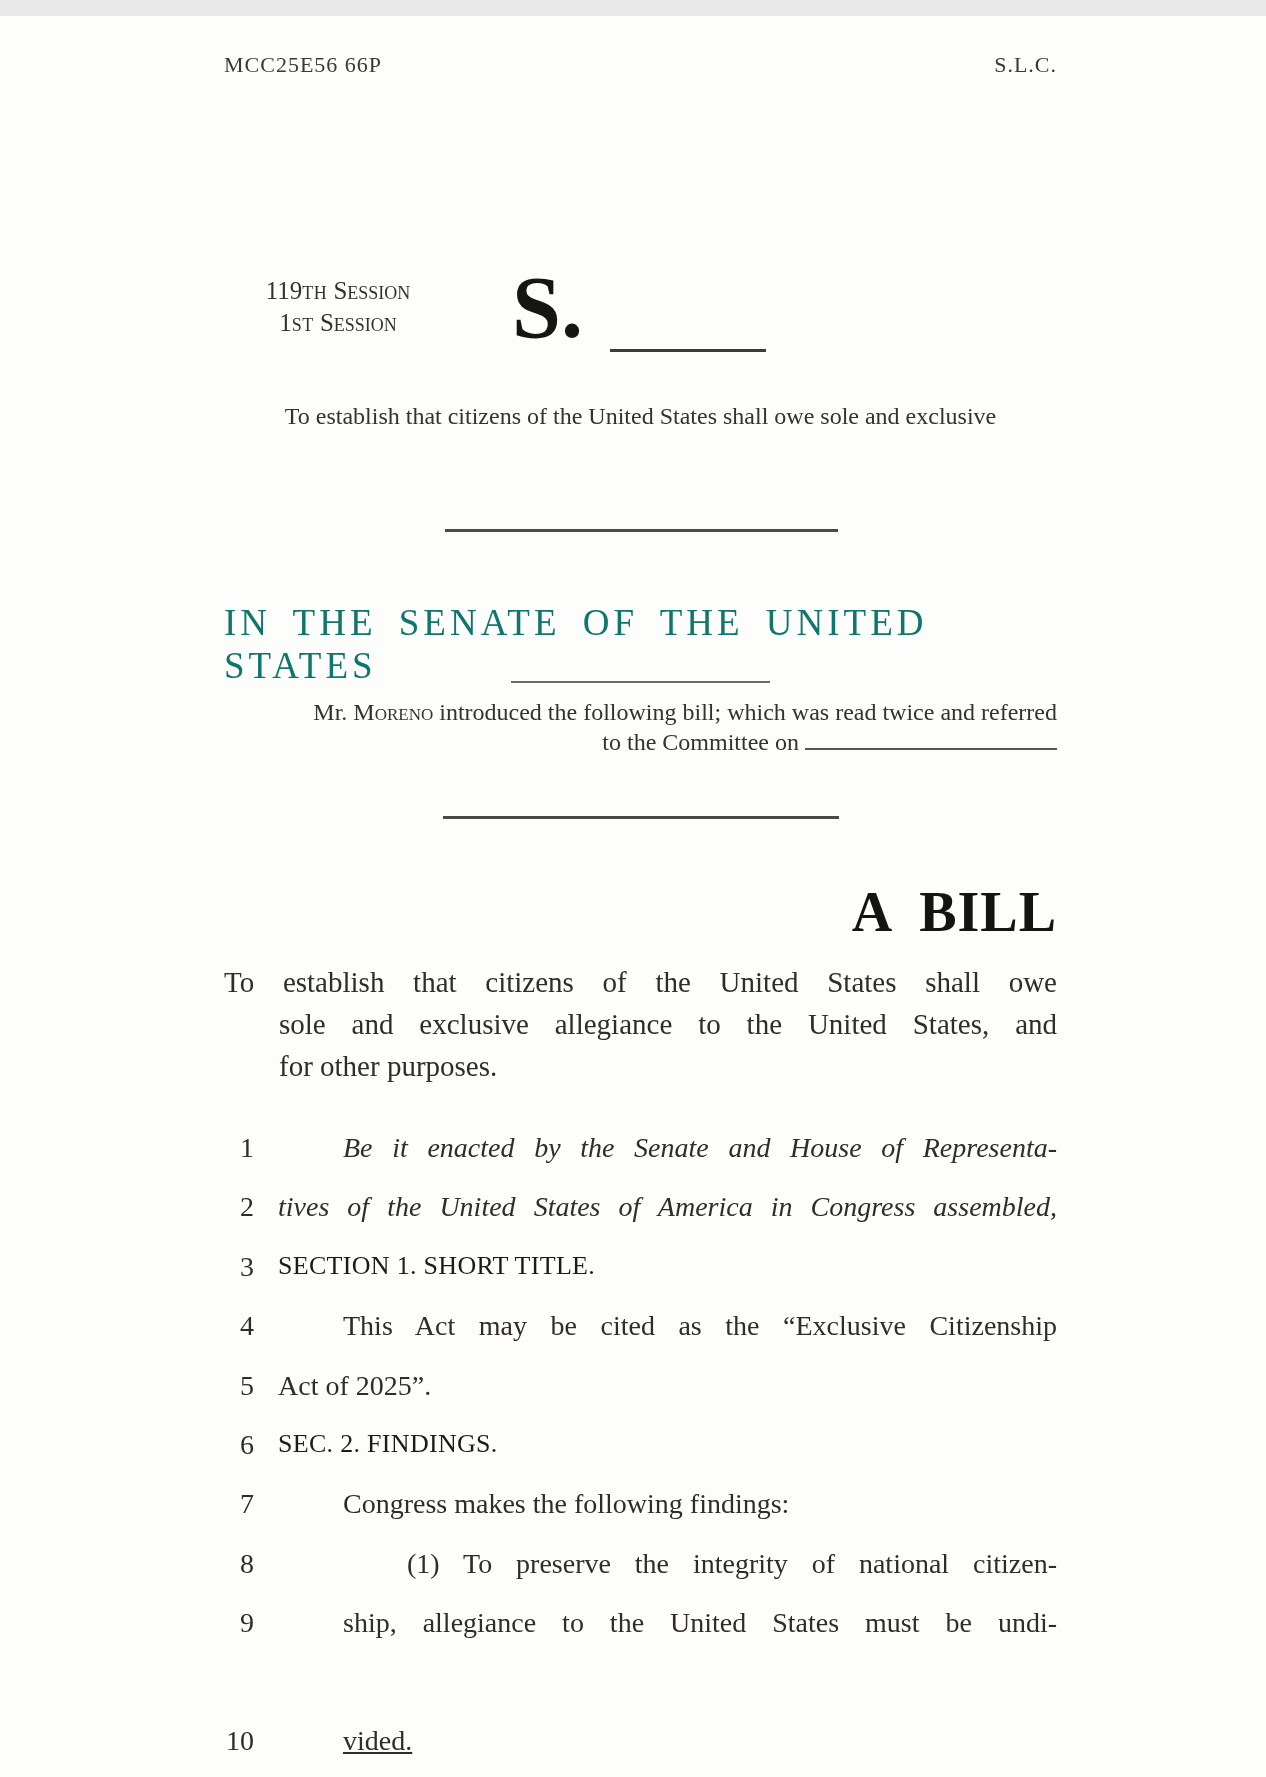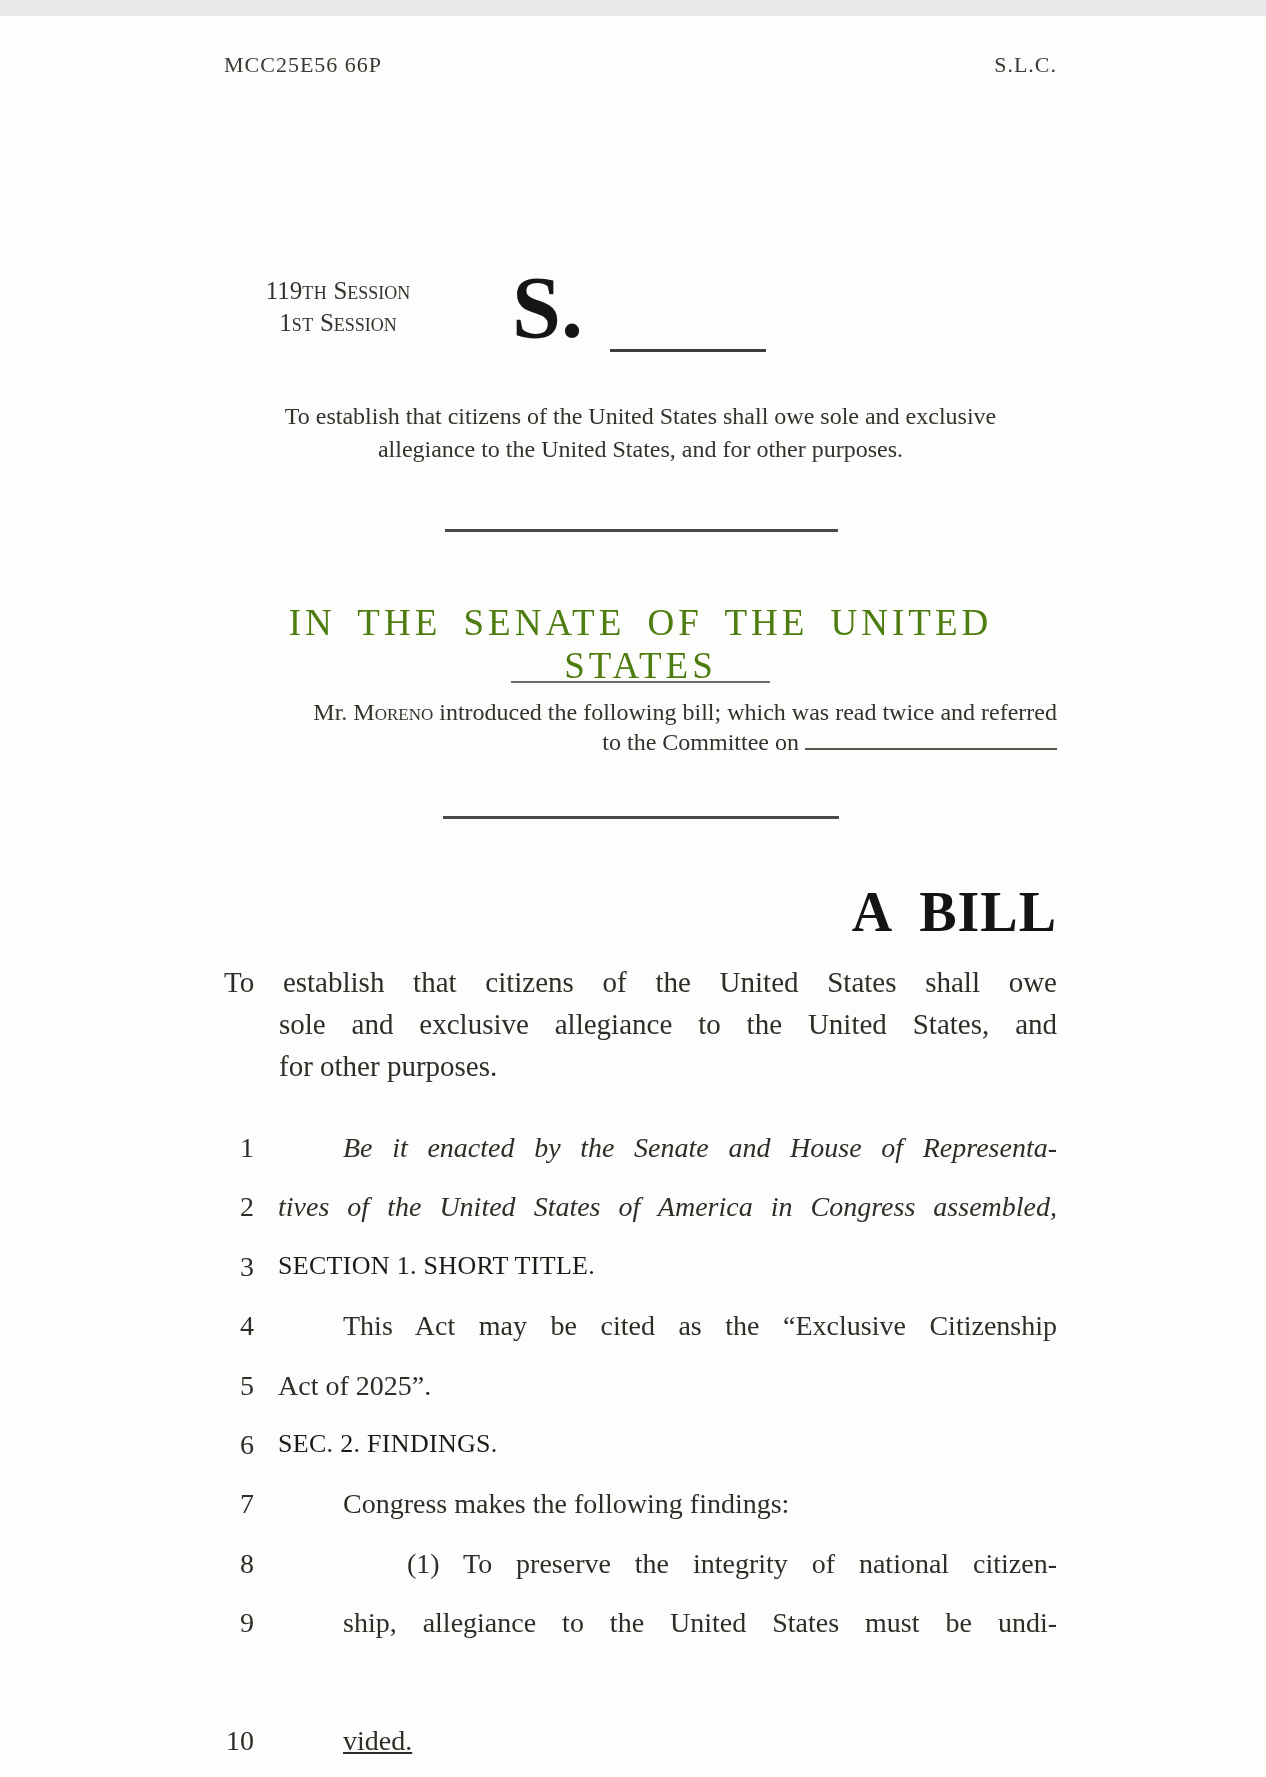--- a/index.html
+++ b/index.html
@@ -30,22 +30,22 @@
 
   
   .preamble { left:224px; top:384px; width:833px; text-align:center;
               font-size:24px; line-height:33px; color:#33322e; }
 
   .rule { background:#4a4a48; height:3px; }
   .rule-1 { left:445px; top:513px; width:393px; }
   .rule-2 { left:511px; top:665px; width:259px; height:2px; background:#6a6a68; }
   .rule-3 { left:443px; top:800px; width:396px; }
 
-  .senate-heading { left:224px; top:585px; width:833px; text-align:center;
-                    font-size:37px; letter-spacing:4px; word-spacing:9px; color:#4d7c0f; }
+  .senate-heading { left:224px; top:585px; width:833px; text-align:left;
+                    font-size:37px; letter-spacing:4px; word-spacing:9px; color:#0f766e; }
 
   .intro { left:224px; top:681px; width:833px; text-align:right;
            font-size:24px; line-height:30px; color:#33322e; }
   .committee-blank { display:inline-block; width:252px; border-bottom:2px solid #55544f; }
 
   .a-bill { left:224px; top:864px; width:833px; text-align:right;
             font-size:56px; font-weight:bold; letter-spacing:1px; word-spacing:14px; color:#141412; }
 
   
   .lt-line { position:absolute; left:224px; width:833px; font-size:29px; color:#2e2d29; }
@@ -76,21 +76,20 @@
   <div class="abs congress-block">
     <div><span>119</span><span class="ord">TH</span><span>&nbsp;</span><span class="sc">Session</span></div>
     <div><span>1</span><span class="ord">ST</span><span>&nbsp;</span><span class="sc">Session</span></div>
   </div>
 
   <div class="abs bill-letter">S.</div>
   <div class="abs bill-number-blank"></div>
 
   <div class="abs preamble">
     <div>To establish that citizens of the United States shall owe sole and exclusive</div>
-    <div>allegiance to the United States, and for other purposes.</div>
   </div>
 
   <div class="abs rule rule-1"></div>
 
   <div class="abs senate-heading">IN THE SENATE OF THE UNITED STATES</div>
 
   <div class="abs rule rule-2"></div>
 
   <div class="abs intro">
     <div><span>Mr. </span><span class="sc">Moreno</span><span> introduced the following bill; which was read twice and referred</span></div>

